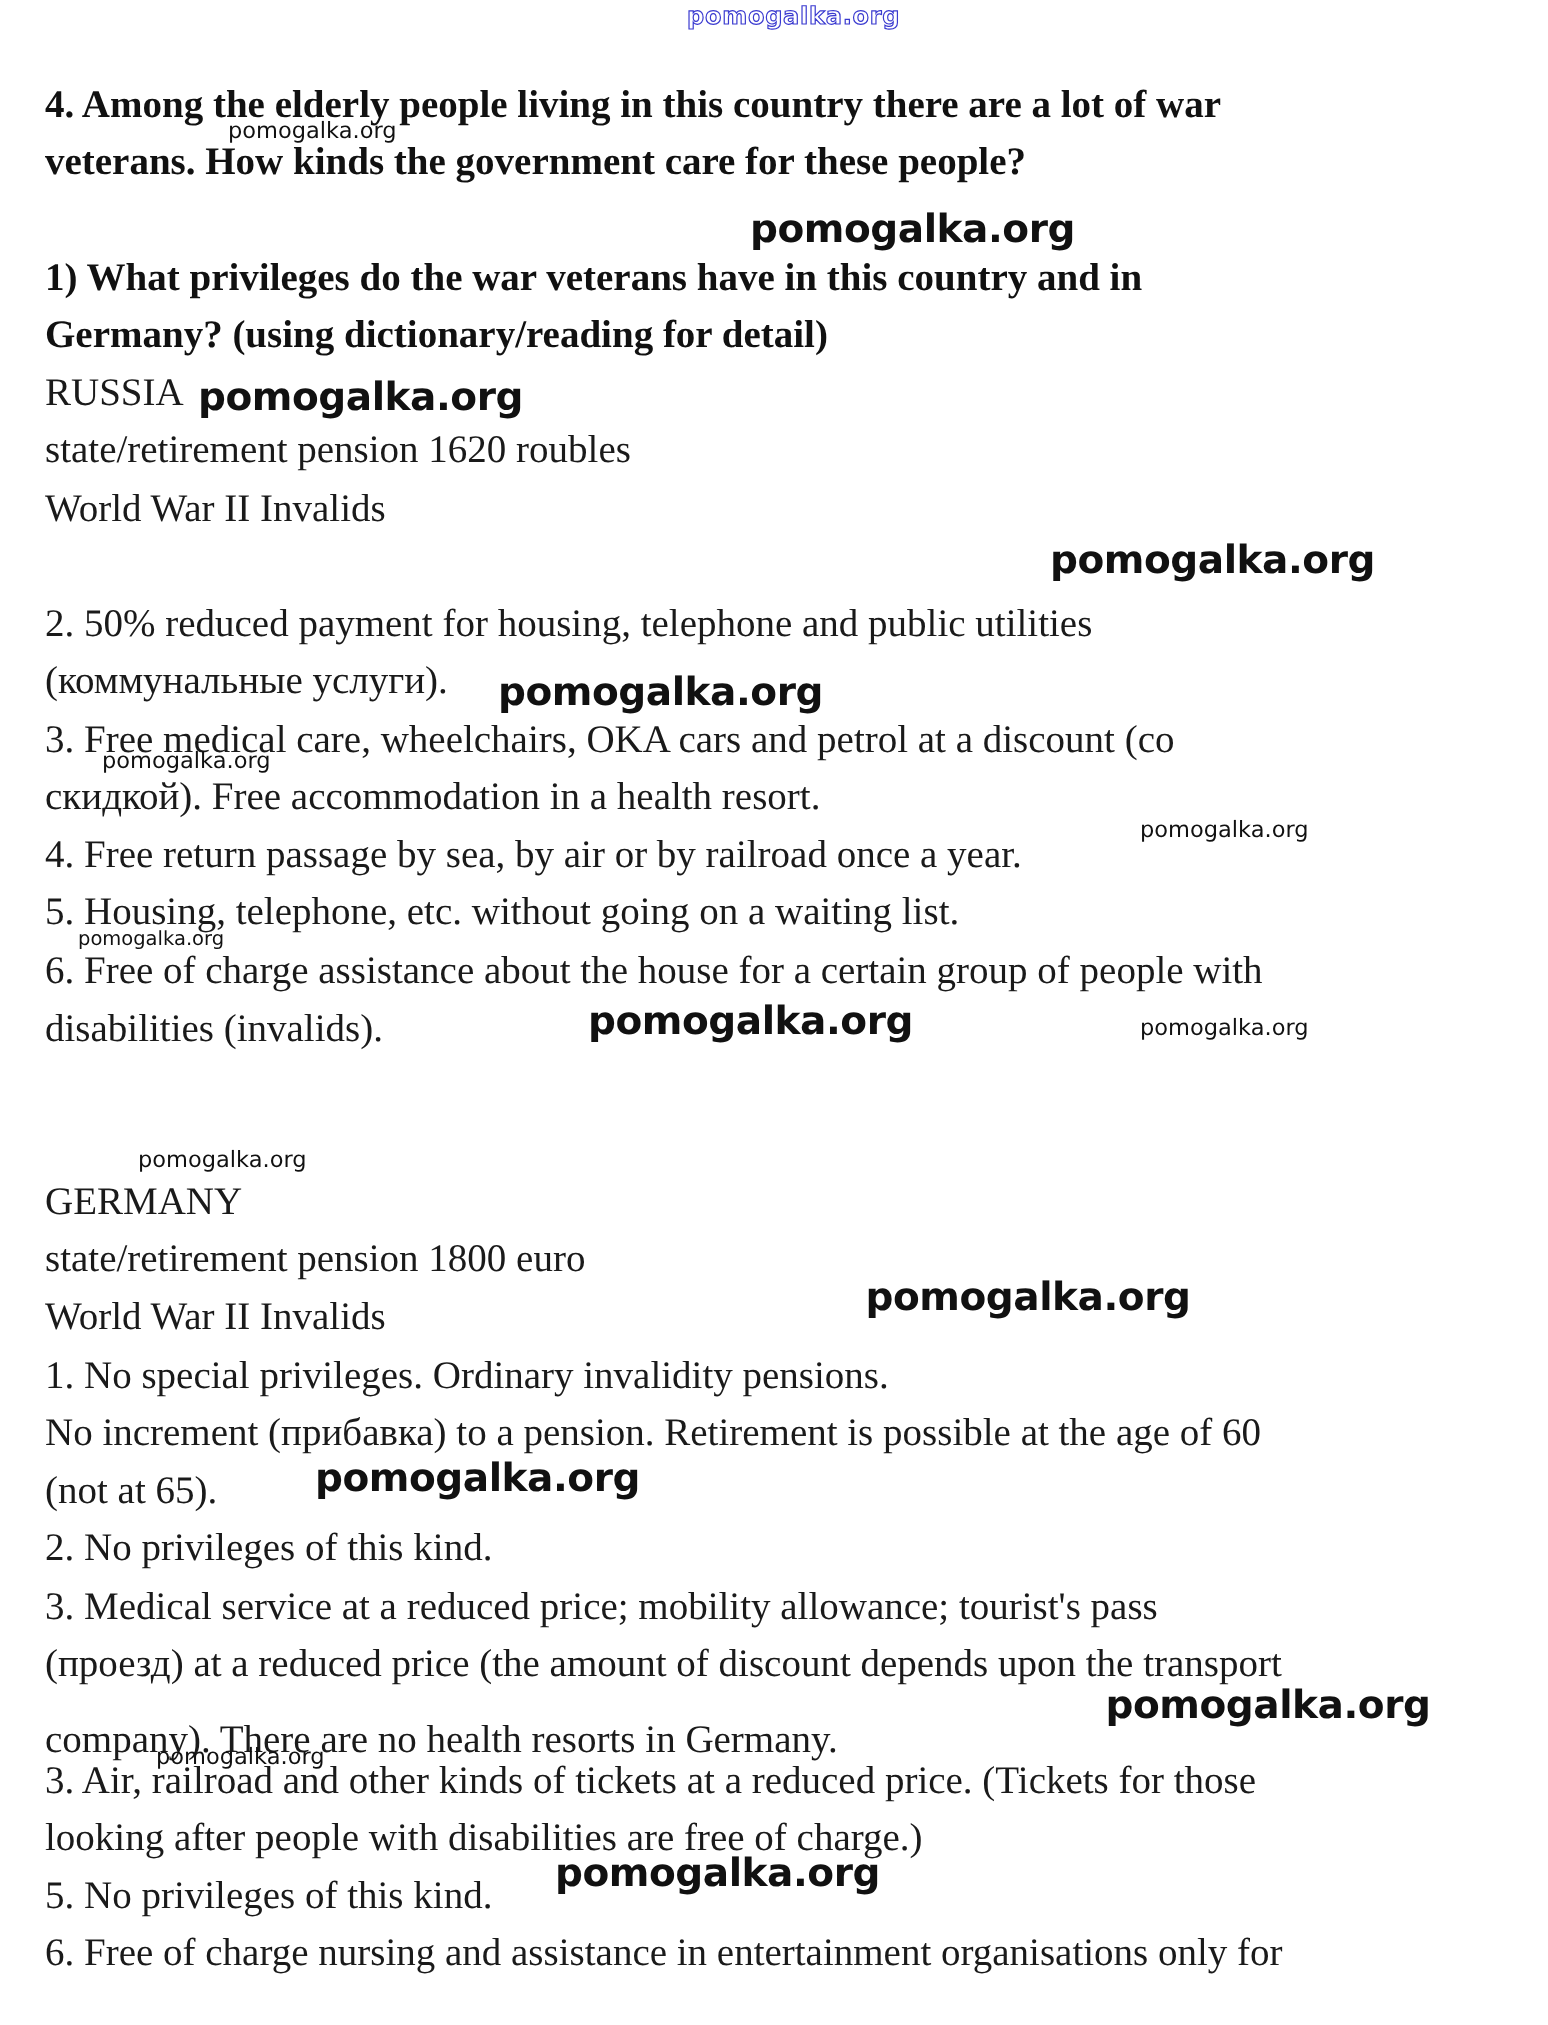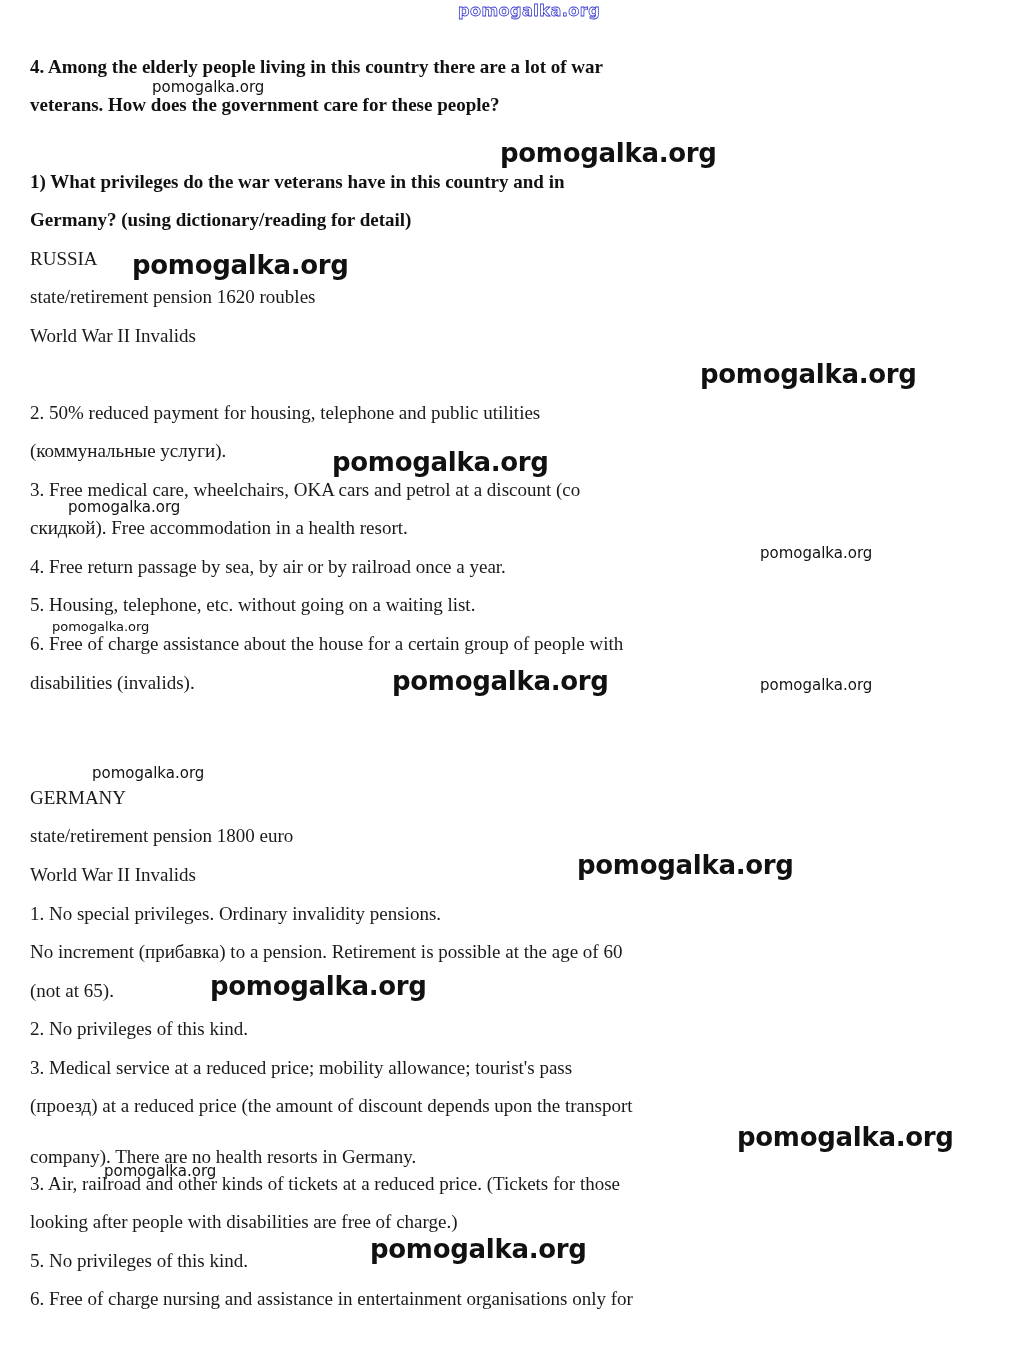--- a/index.html
+++ b/index.html
@@ -16,21 +16,21 @@
       color: #1a1a1a;
     }
     .page {
       position: absolute;
       left: 0; top: 0;
       width: 1032px; height: 1011px;
     }
     .line {
       position: absolute;
       left: 30px;
-      font-size: 19px;
+      font-size: 26px;
       white-space: nowrap;
       line-height: 1;
     }
     .bold {
       font-weight: bold;
       color: #111;
     }
     .wm {
       position: absolute;
       font-family: "DejaVu Sans", "Liberation Sans", sans-serif;
@@ -56,21 +56,21 @@
   </style>
 </head>
 <body>
 
 <div class="page">
 
   <div class="wm top" style="left:458px; top:3px;">pomogalka.org</div>
 
   <div class="line bold" style="top:57px;">4. Among the elderly people living in this country there are a lot of war</div>
   <div class="wm small" style="left:152px; top:80px;">pomogalka.org</div>
-  <div class="line bold" style="top:95px;">veterans. How does the government care for these people?</div>
+  <div class="line bold" style="top:95px;">veterans. How kinds the government care for these people?</div>
 
   <div class="wm big" style="left:500px; top:140px;">pomogalka.org</div>
 
   <div class="line bold" style="top:172px;">1) What privileges do the war veterans have in this country and in</div>
   <div class="line bold" style="top:210px;">Germany? (using dictionary/reading for detail)</div>
 
   <div class="line" style="top:249px;">RUSSIA</div>
   <div class="wm big" style="left:132px; top:252px;">pomogalka.org</div>
   <div class="line" style="top:287px;">state/retirement pension 1620 roubles</div>
   <div class="line" style="top:326px;">World War II Invalids</div>

